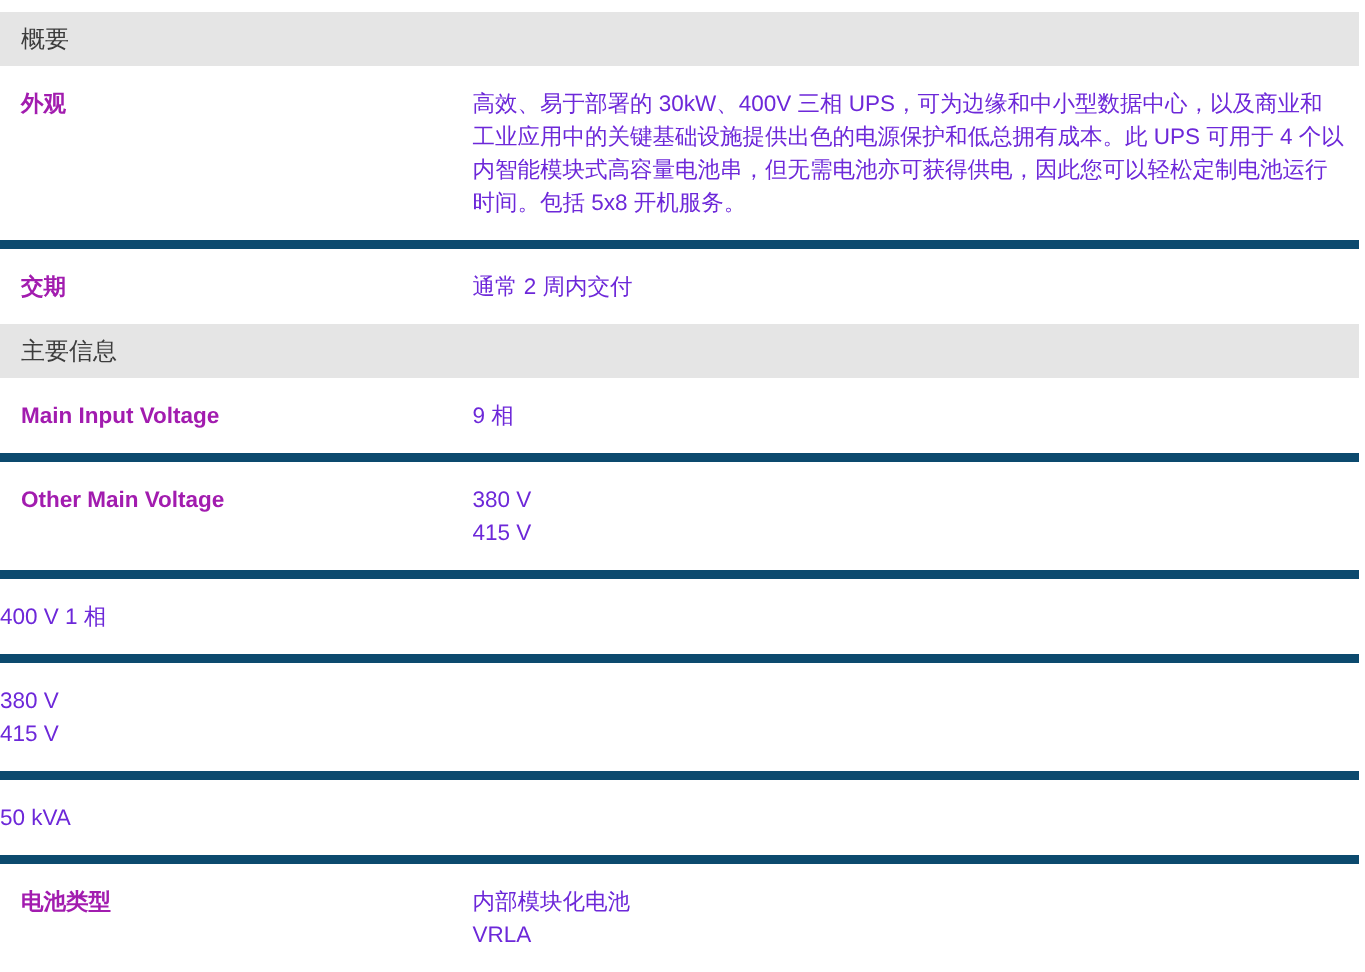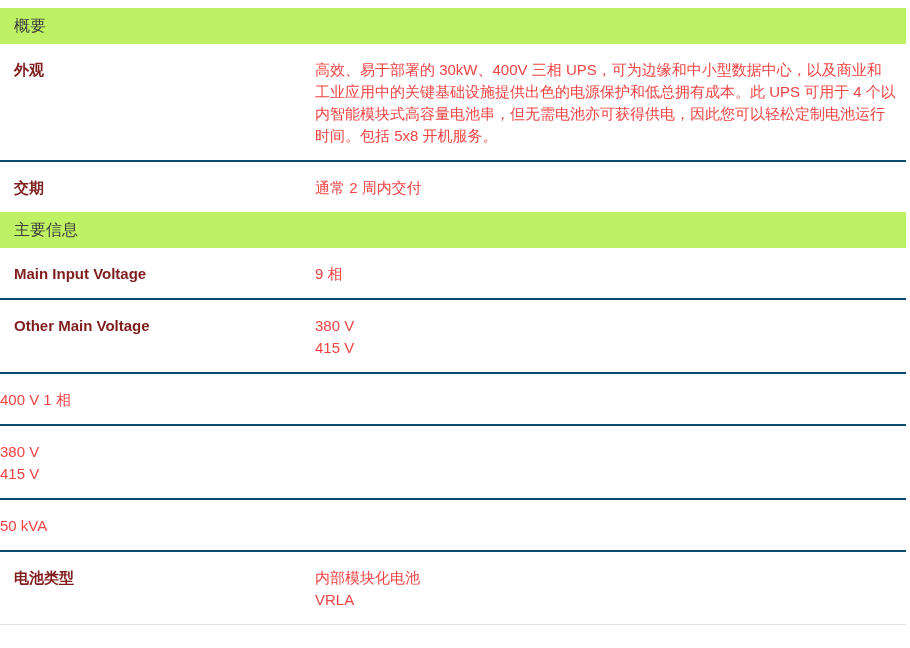--- a/index.html
+++ b/index.html
@@ -9,56 +9,56 @@
     background: #ffffff;
     font-family: "Liberation Sans", "DejaVu Sans", sans-serif;
     color: #333333;
   }
   .spec-table {
     width: 906px;
     margin-top: 8px;
     border-bottom: 1px solid #e1e1e1;
   }
   .section-header {
-    background: #bef264;
+    background: #e5e5e5;
     height: 36px;
     display: flex;
     align-items: center;
     padding-left: 14px;
     font-size: 16px;
     font-weight: 400;
     color: #3c3c3c;
   }
   .rows { width: 100%; }
   .spec-row {
     display: flex;
     align-items: flex-start;
     padding: 15px 0 13px 0;
   }
   .spec-row + .spec-row {
-    border-top: 2px solid #0c4a6e;
+    border-top: 6px solid #0c4a6e;
     justify-content: center;
   }
   .spec-label {
     flex: 0 0 315px;
     width: 315px;
     padding-left: 14px;
     padding-right: 20px;
     font-size: 15px;
     line-height: 22px;
     font-weight: 700;
-    color: #7f1d1d;
+    color: #a21caf;
   }
   .spec-value {
     flex: 1 1 auto;
     padding-right: 10px;
     font-size: 15px;
     line-height: 22px;
     font-weight: 400;
-    color: #ef4444;
+    color: #6d28d9;
   }
   .value-line { min-height: 22px; }
 </style>
 </head>
 <body>
 
 <div class="spec-table">
 
   <div class="section-header">
     <span>概要</span>

